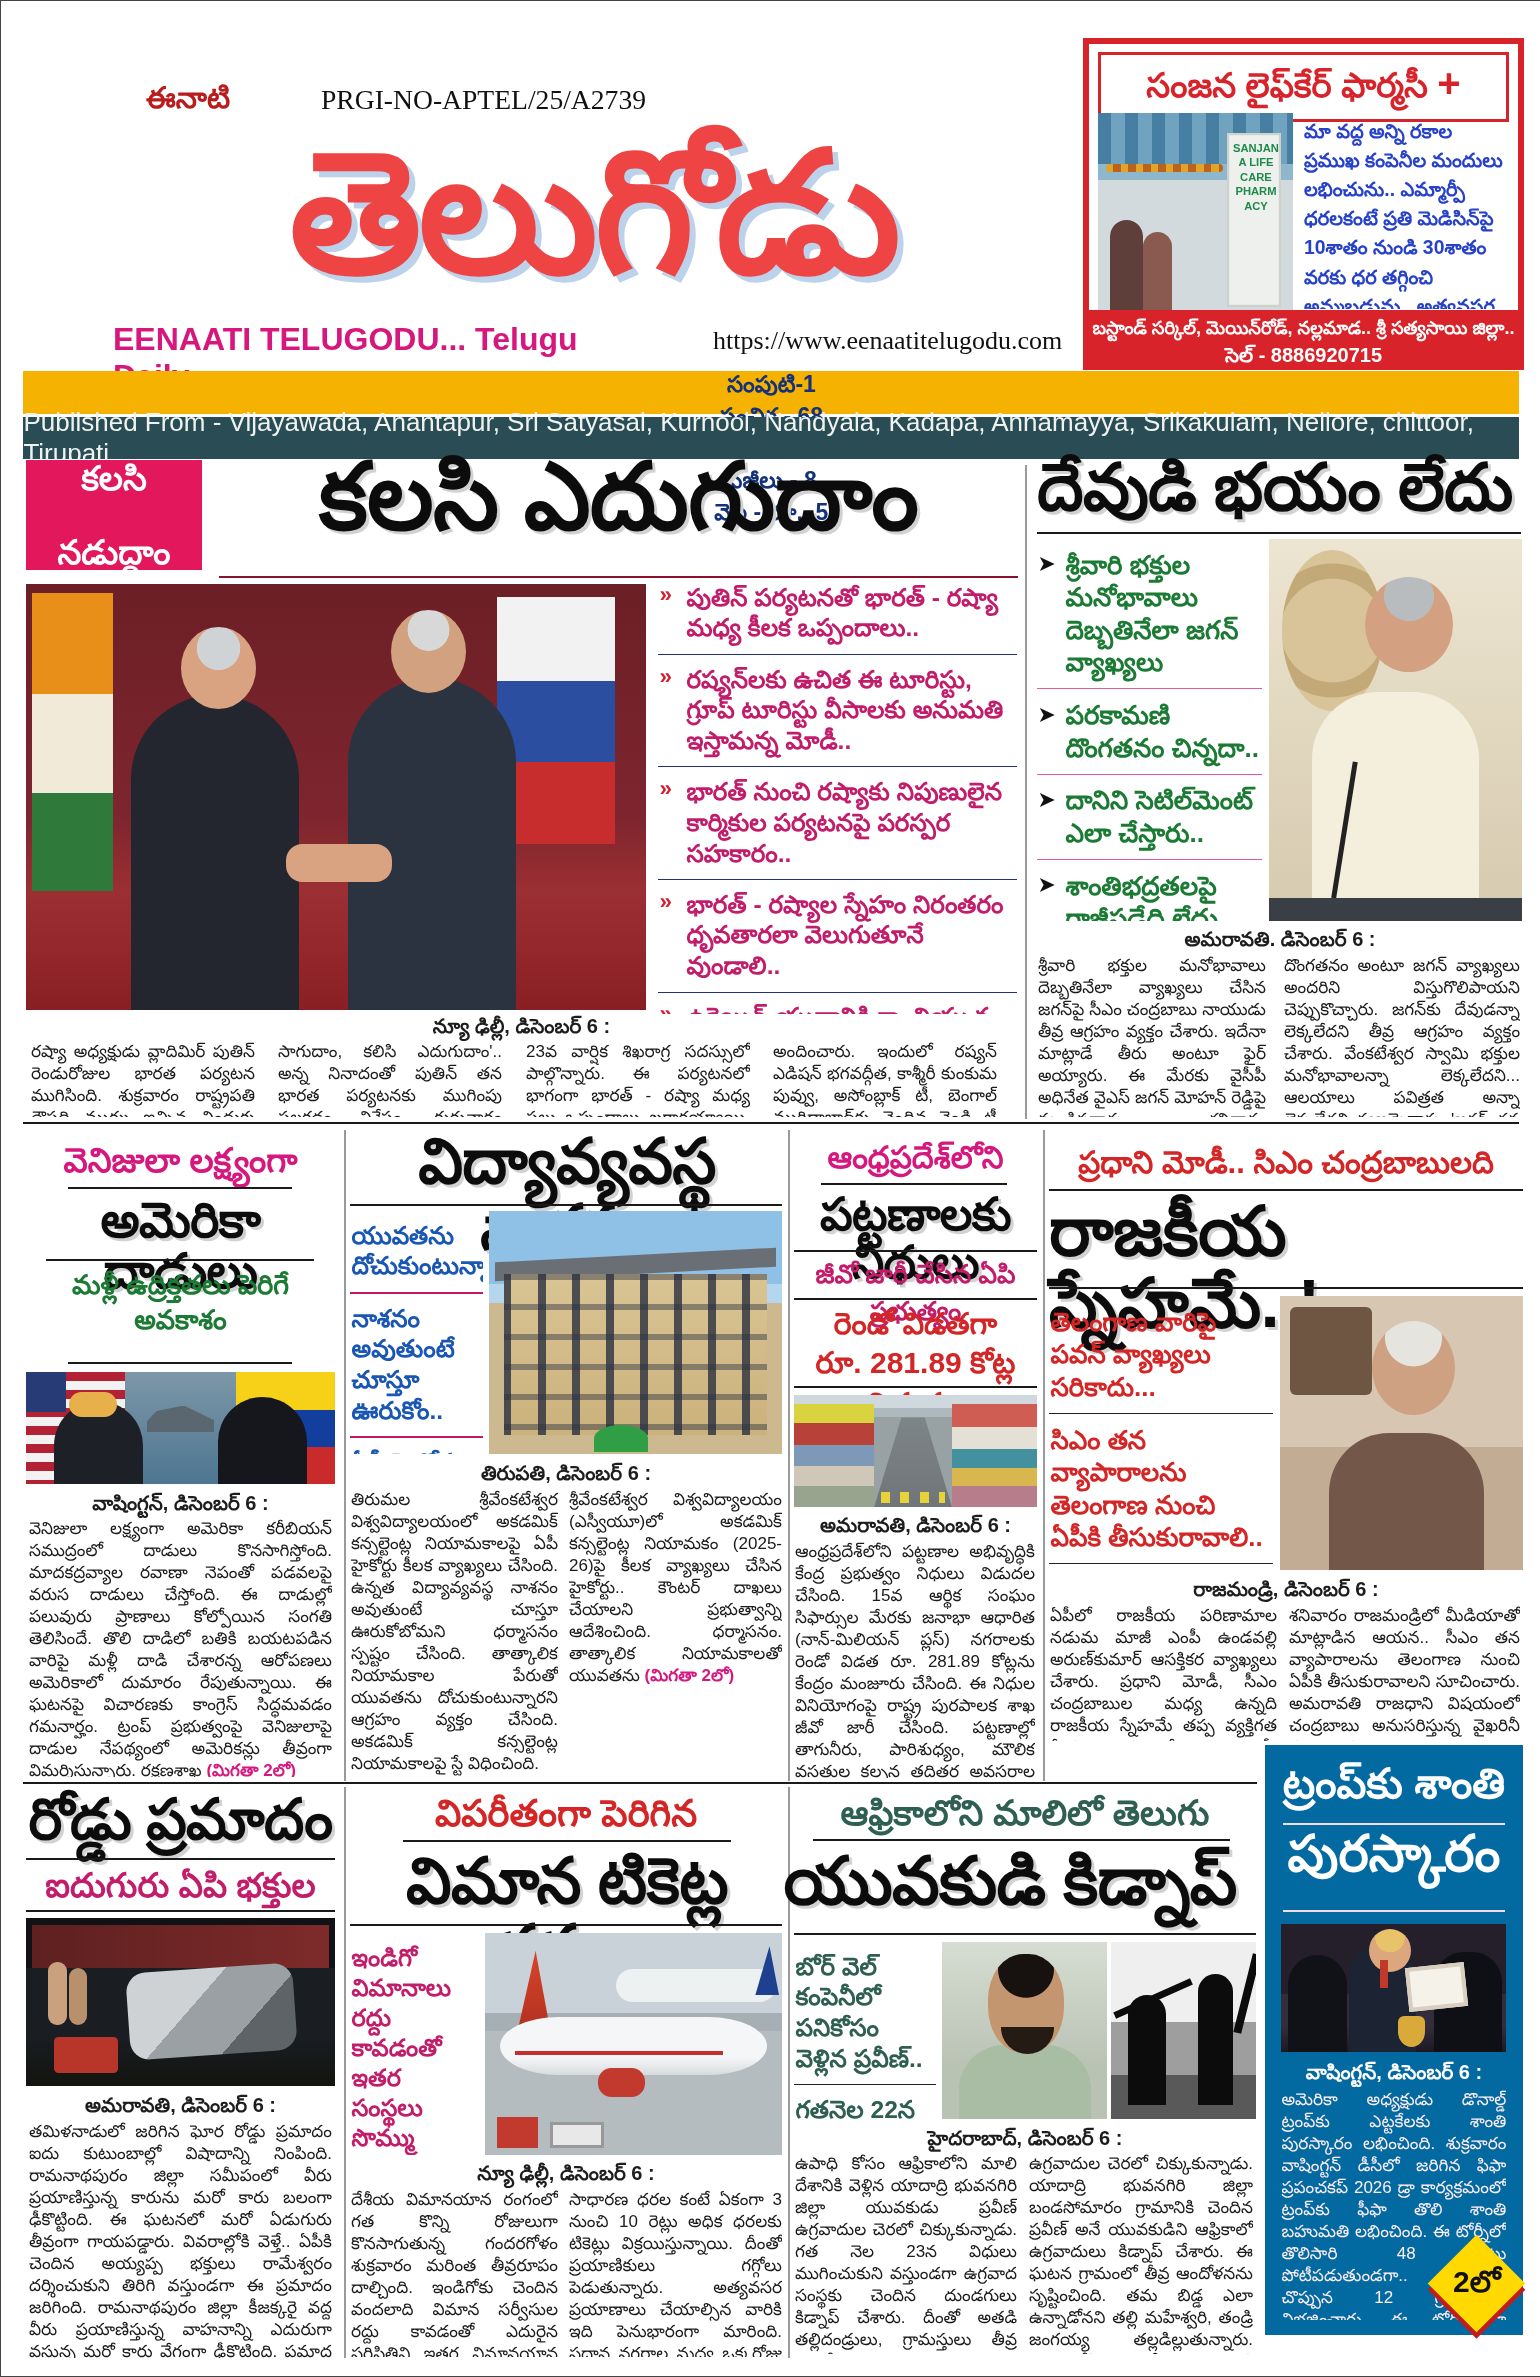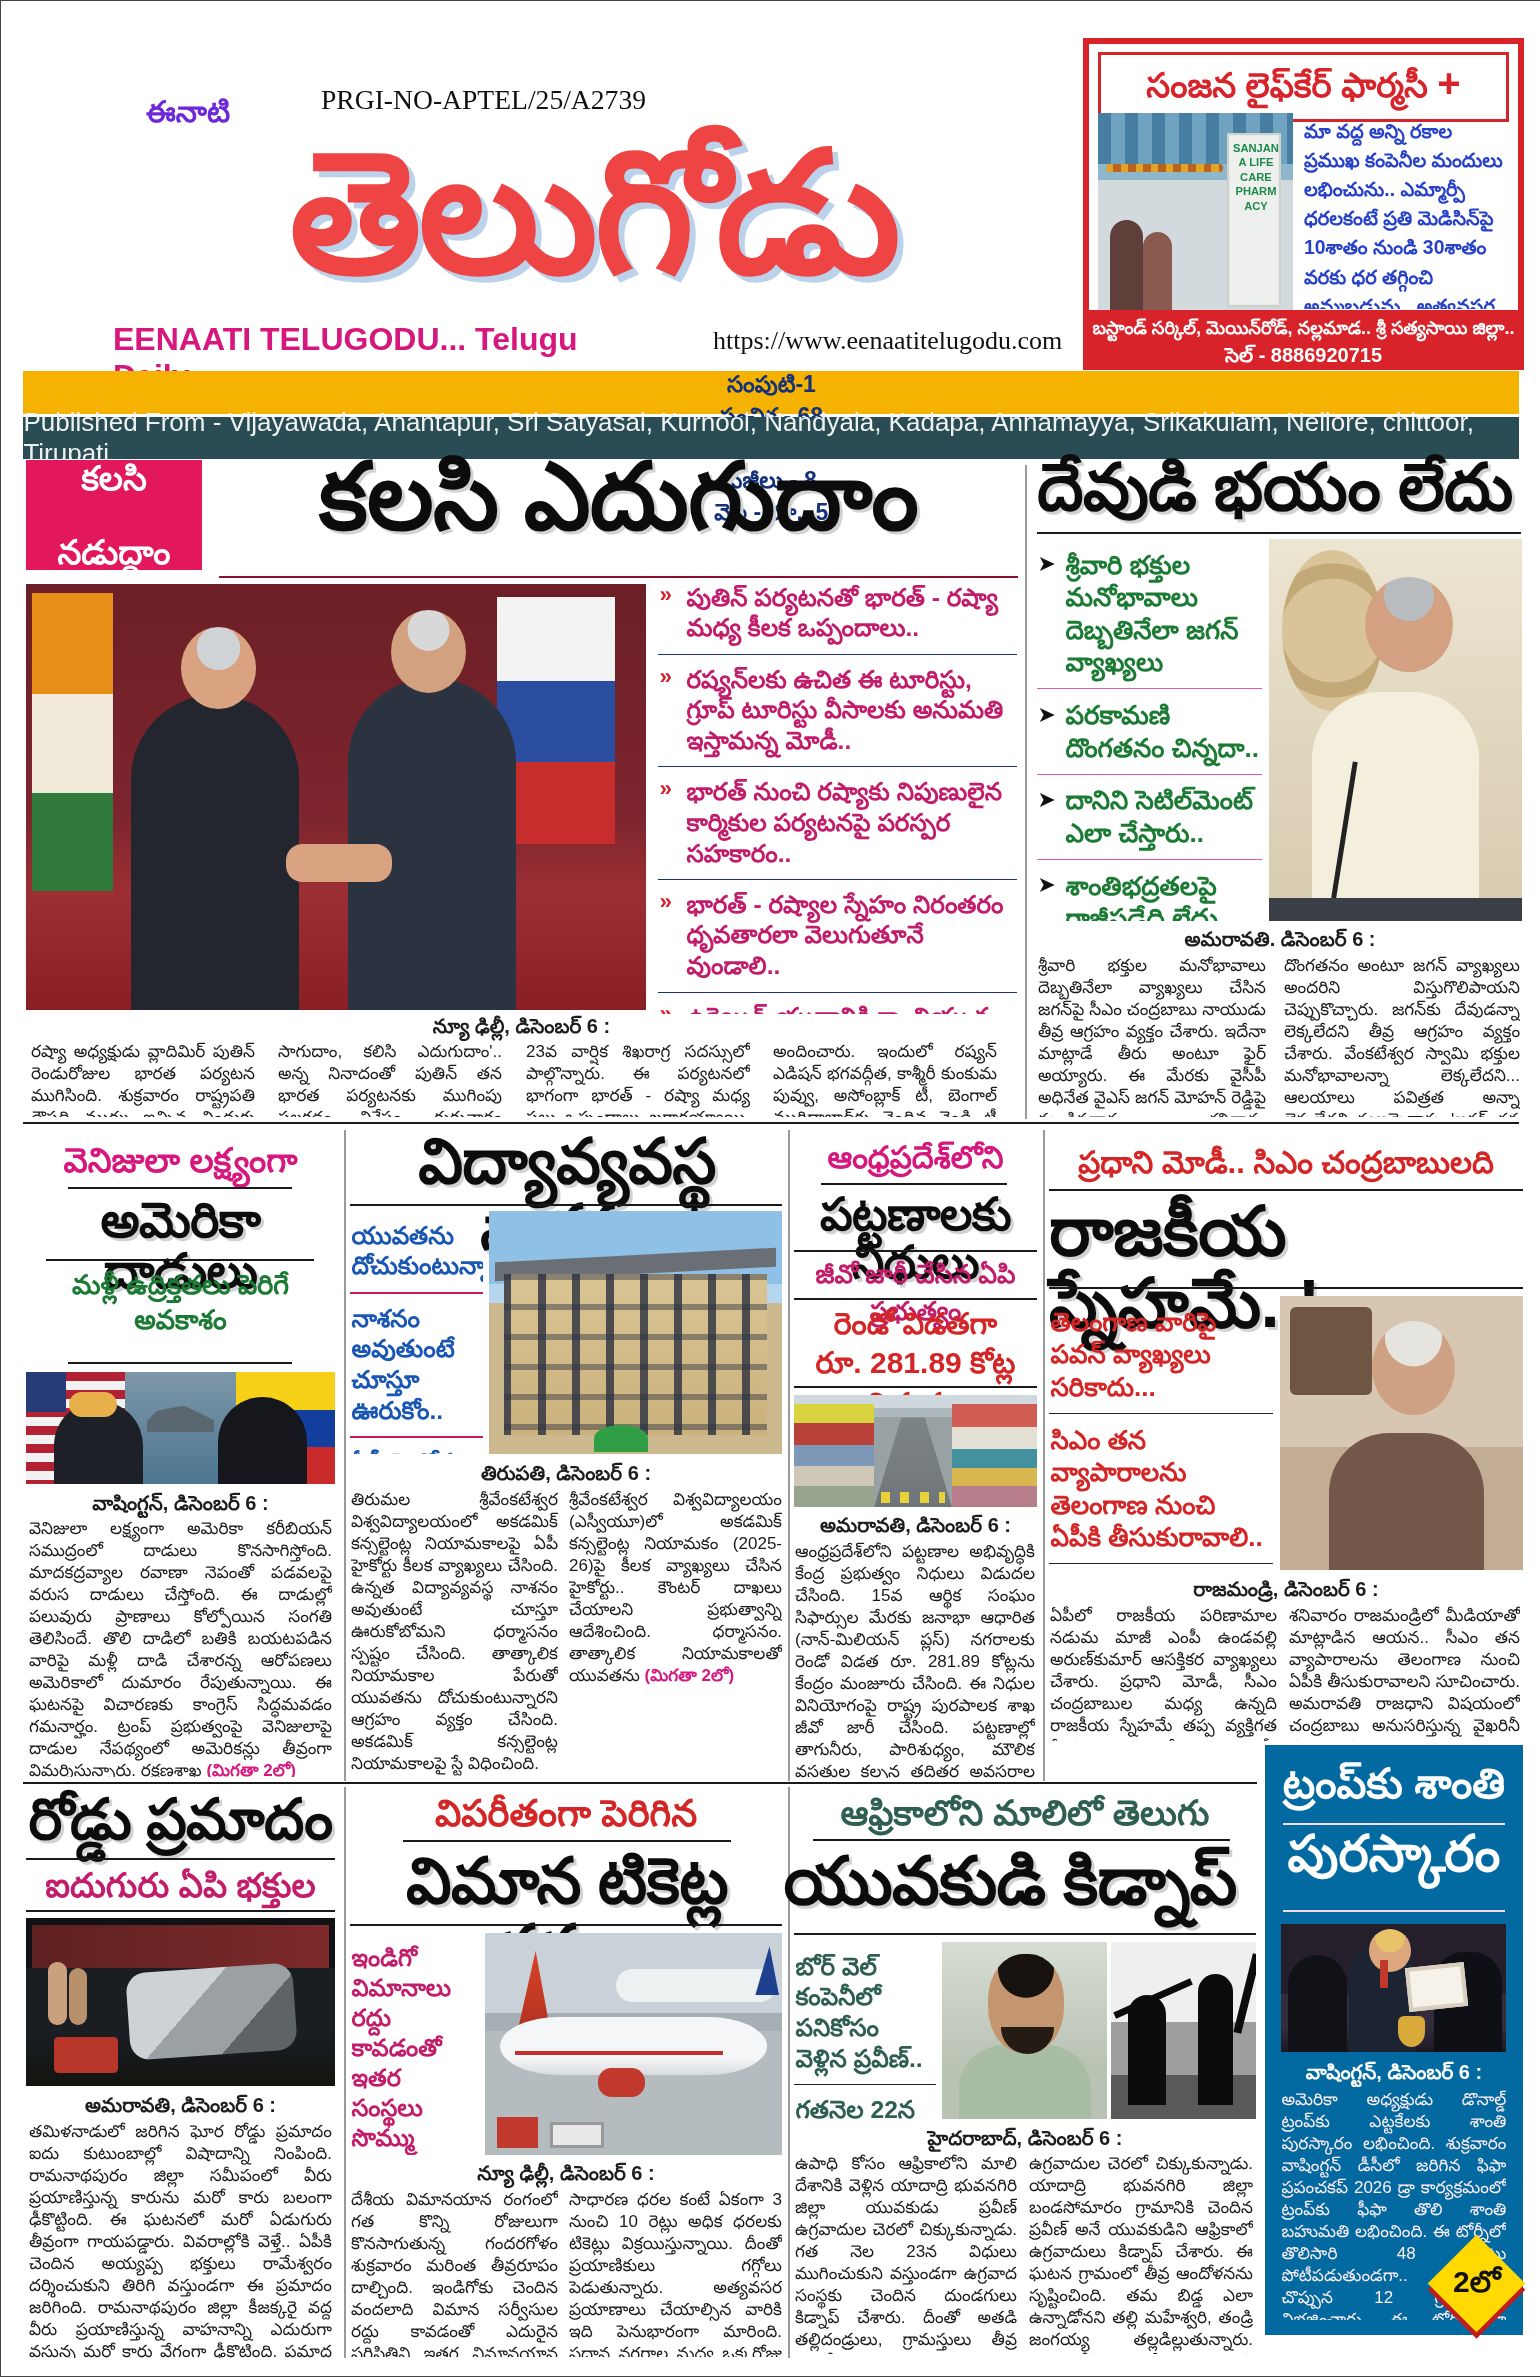--- a/index.html
+++ b/index.html
@@ -116,21 +116,21 @@
   .trbox .thl{color:#fff;font-weight:900;text-align:center;line-height:1.1;}
   .wru{position:absolute;height:1.5px;background:#f3dce6;}
   .jump{position:absolute;width:69px;height:69px;background:#ffd900;transform:rotate(45deg);box-shadow:4.5px 4.5px 0 #c21d1d;}
   .jumptxt{position:absolute;color:#111;font-weight:900;font-size:30px;}
 </style>
 </head>
 <body>
 
 <div class="page">
 
-  <div class="abs" style="left:145px;top:80px;width:194px;font-size:30px;font-weight:bold;color:#6d28d9;margin-top:14px;">ఈనాటి</div>
+  <div class="abs" style="left:145px;top:80px;width:194px;font-size:30px;font-weight:bold;color:#b91c1c;">ఈనాటి</div>
   <div class="abs ser" style="left:320px;top:83px;width:447px;font-size:27.6px;color:#111;">PRGI-NO-APTEL/25/A2739</div>
   <div class="abs logo" style="left:112px;top:112px;width:961px;height:209px;font-size:170px;line-height:201px;text-align:center;">తెలుగోడు</div>
   <div class="abs" style="left:112px;top:320px;width:522px;font-size:32px;font-weight:900;color:#d6187e;">EENAATI  TELUGODU...  Telugu  Daily</div>
   <div class="abs ser" style="left:712px;top:325px;width:373px;font-size:26px;color:#111;">https://www.eenaatitelugodu.com</div>
 
   <div class="abs adbox" style="left:1082px;top:37px;width:441px;height:332px;">
     <div class="adtitle"><span>సంజన లైఫ్‌కేర్ ఫార్మసీ</span> <span style="font-size:40px;">+</span></div>
     <div class="ph ph-shop" style="left:9px;top:69px;width:195px;height:198px;">
       <div class="sh"></div>
         <div class="g"></div>

